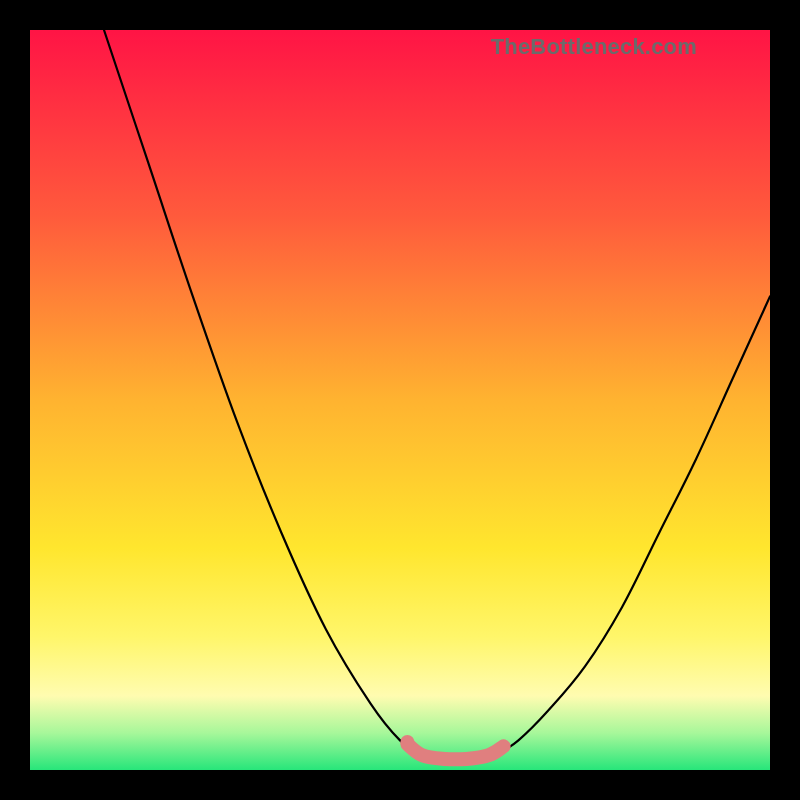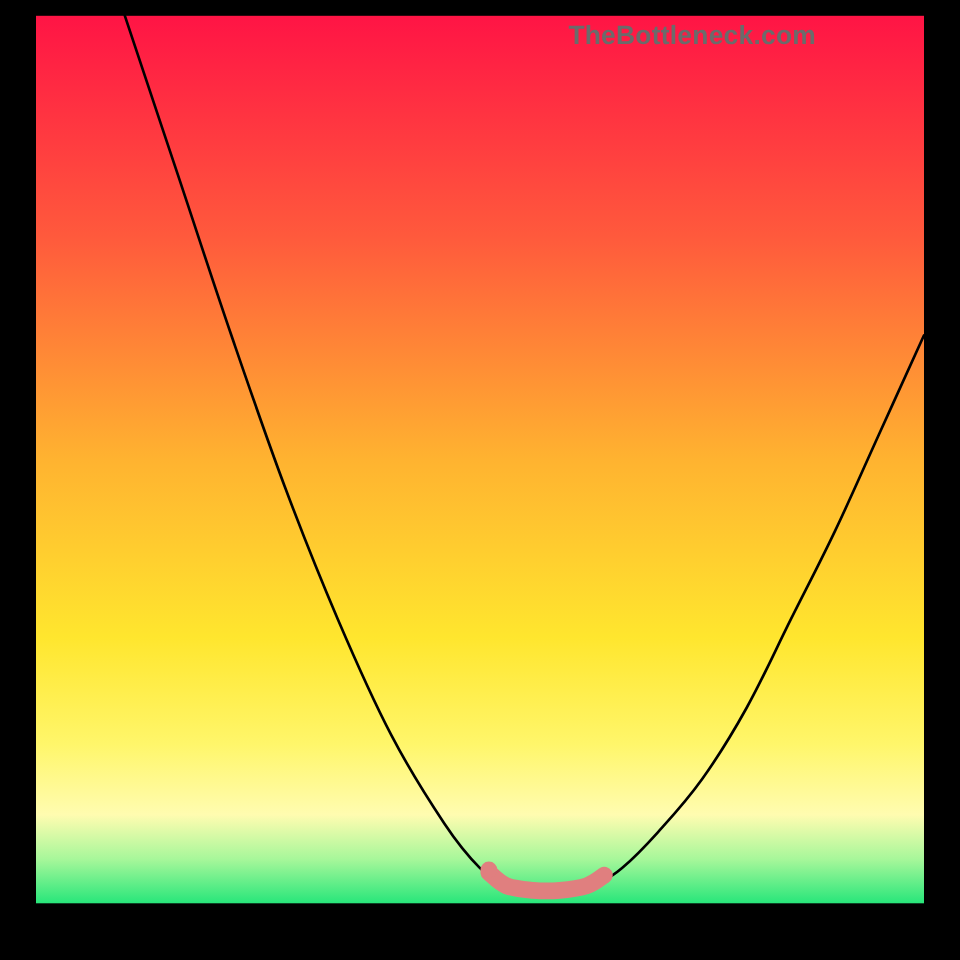--- a/index.html
+++ b/index.html
@@ -6,24 +6,25 @@
     margin: 0;
     padding: 0;
     width: 800px;
     height: 800px;
     background: #000000;
     overflow: hidden;
   }
   .frame {
     position: absolute;
     left: 30px;
-    top: 13px;
+    top: 30px;
     width: 658px;
     height: 740px;
     overflow: visible;
+    padding-left: 17px;
   }
   .bg {
     position: absolute;
     left: 0;
     top: 0;
     width: 740px;
     height: 740px;
   }
   .watermark {
     position: absolute;

